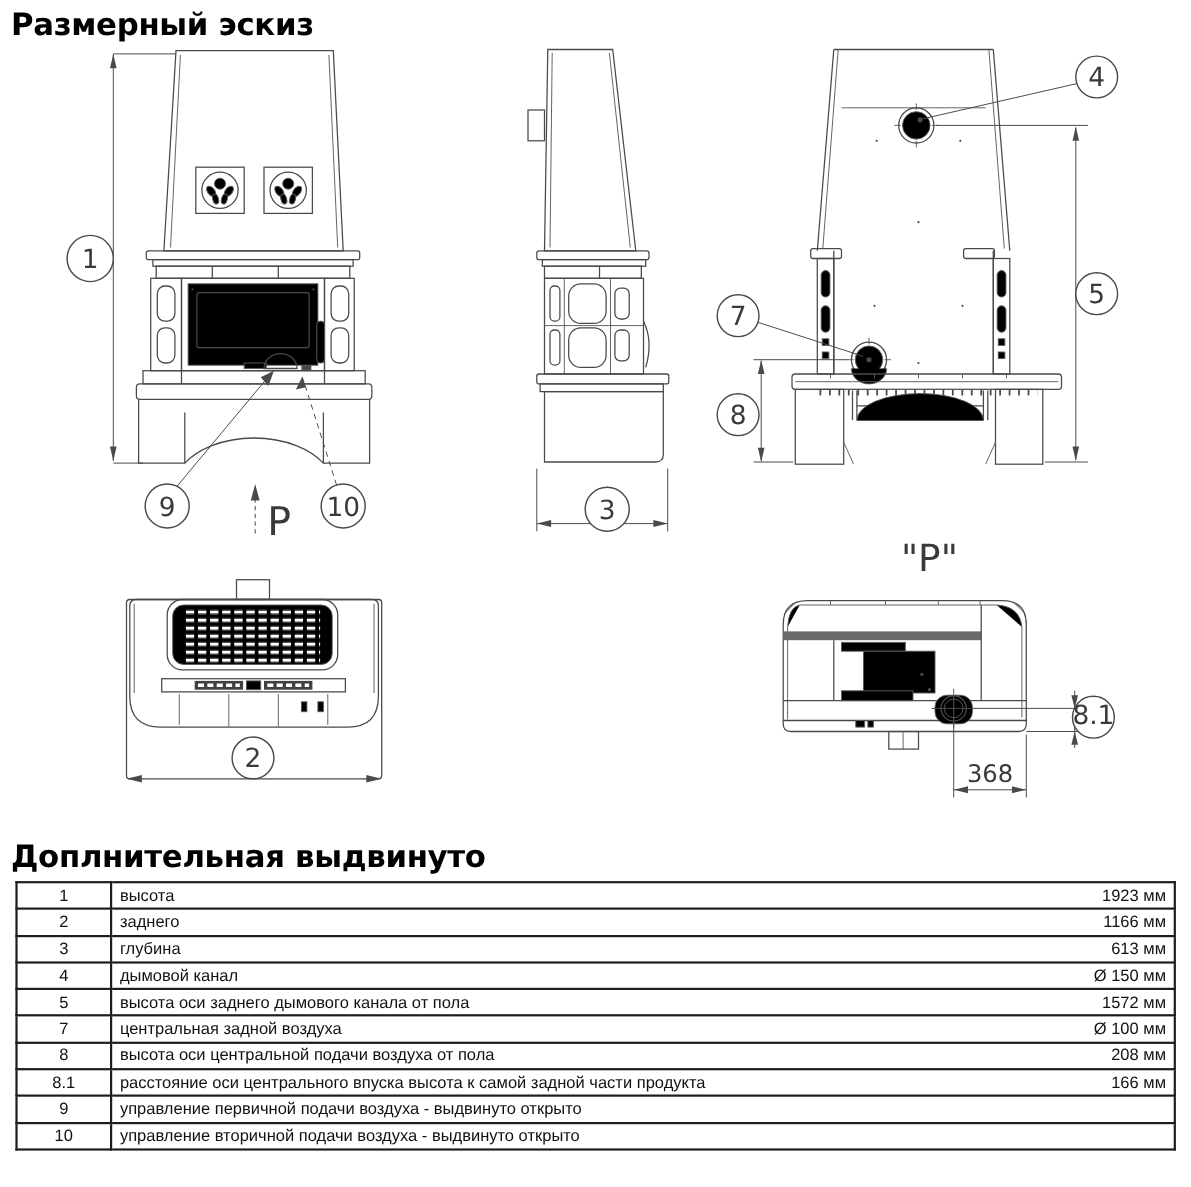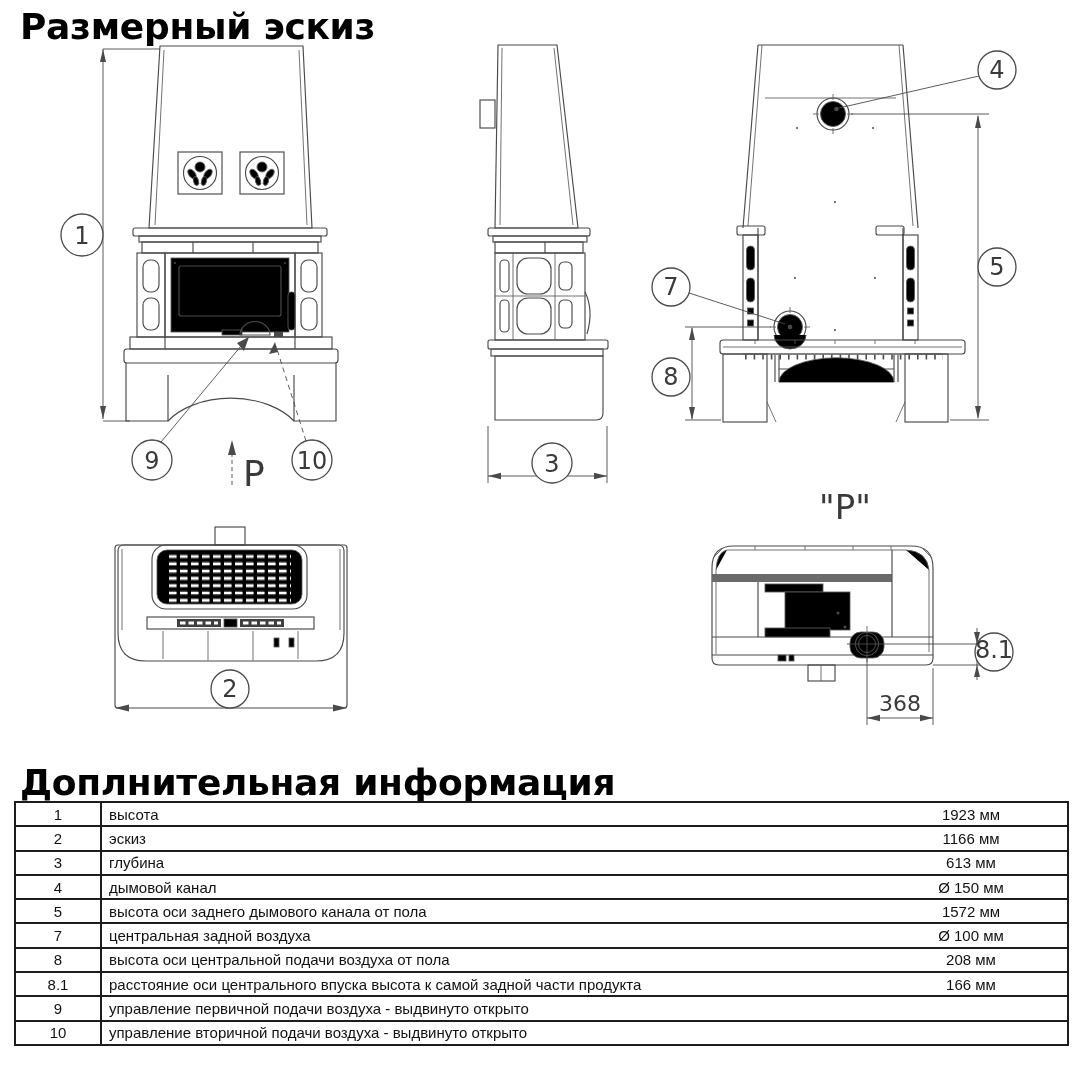--- a/index.html
+++ b/index.html
@@ -1,35 +1,35 @@
 <!DOCTYPE html>
 <html><head>
 <meta charset="utf-8">
 <style>
   html,body{margin:0;padding:0;background:#fff;}
   #stage{position:relative;width:1083px;height:1079px;background:#fff;overflow:hidden;
          font-family:"Liberation Sans","DejaVu Sans",sans-serif;color:#000;}
-  .hd{position:absolute;left:20px;margin:0;font-size:36px;font-weight:700;letter-spacing:-.3px;
+  .hd{position:absolute;left:10px;margin:0;font-size:28px;font-weight:700;letter-spacing:-.3px;
       font-family:"DejaVu Sans","Liberation Sans",sans-serif;}
   #title{top:6px;}
   #title2{top:762px;}
   svg{position:absolute;overflow:visible;}
   svg text{font-family:"DejaVu Sans","Liberation Sans",sans-serif;fill:#3a3a3a;}
   .ln{stroke:#4a4a4a;fill:none;stroke-width:1.15;stroke-linecap:butt;stroke-linejoin:miter;}
   .thin{stroke:#5a5a5a;stroke-width:.85;}
   .dim{stroke:#4a4a4a;stroke-width:.9;fill:none;}
   .fillc{fill:#4a4a4a;stroke:none;}
   .co{fill:#fff;stroke:#4a4a4a;stroke-width:1.3;}
   .cotxt{font-size:24px;text-anchor:middle;}
   #infotable{position:absolute;left:14px;top:801px;width:1055px;border-collapse:collapse;
              font-size:15px;color:#111;table-layout:fixed;}
   #infotable td{border:2px solid #1d1d1d;height:22.3px;padding:0;vertical-align:middle;line-height:1;}
   #infotable td.num{width:84px;text-align:center;}
   #infotable td.desc{border-right:none;padding-left:7px;margin-top:43px;}
-  #infotable td.val{border-left:none;width:150px;text-align:center;padding-right:21px;}
+  #infotable td.val{border-left:none;width:150px;text-align:right;padding-right:7px;}
 </style>
 </head>
 <body>
 
 <div id="stage">
 
   <h1 id="title" class="hd">Размерный эскиз</h1>
 
   <svg style="left:60px;top:42px" width="370" height="470" viewBox="0 0 370 470">
     <g>
@@ -368,32 +368,32 @@
     <g>
       <line class="dim" x1="172" y1="118" x2="172" y2="185"></line>
       <line class="dim" x1="238" y1="128" x2="238" y2="185"></line>
       <line class="dim" x1="172" y1="178" x2="238" y2="178"></line>
       <polygon class="fillc" points="172,178 185,174.8 185,181.2"></polygon>
       <polygon class="fillc" points="238,178 225,174.8 225,181.2"></polygon>
       <text x="205" y="171" font-size="22" text-anchor="middle">368</text>
     </g>
   </svg>
 
-  <h2 id="title2" class="hd">Доплнительная информация</h2>
+  <h2 id="title2" class="hd">Доплнительная выдвинуто</h2>
 
   <table id="infotable">
     <tbody>
       <tr>
         <td class="num">1</td>
         <td class="desc">высота</td>
         <td class="val">1923 мм</td>
       </tr>
       <tr>
         <td class="num">2</td>
-        <td class="desc">эскиз</td>
+        <td class="desc">заднего</td>
         <td class="val">1166 мм</td>
       </tr>
       <tr>
         <td class="num">3</td>
         <td class="desc">глубина</td>
         <td class="val">613 мм</td>
       </tr>
       <tr>
         <td class="num">4</td>
         <td class="desc">дымовой канал</td>

